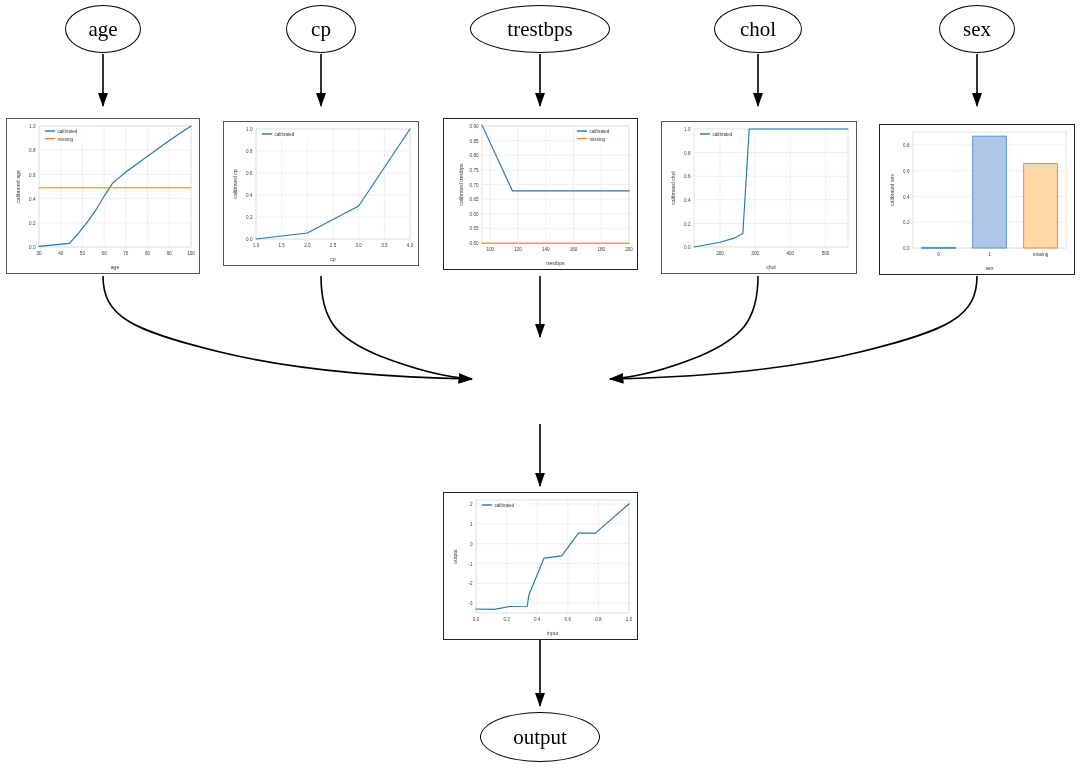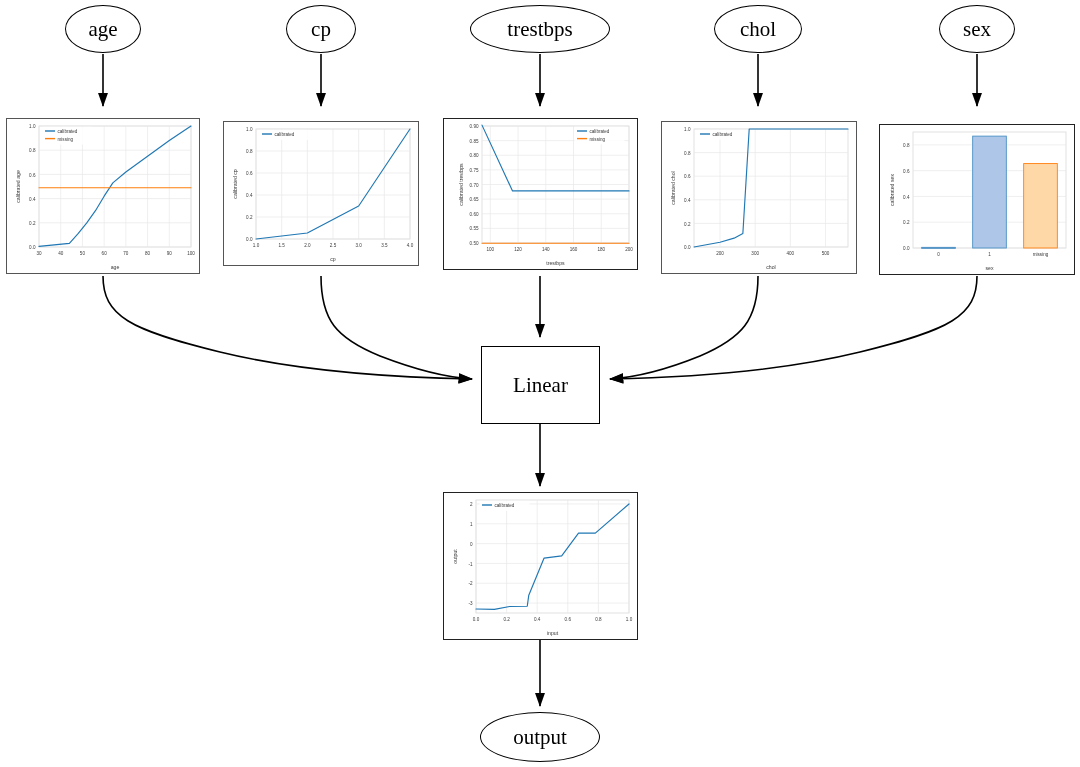--- a/index.html
+++ b/index.html
@@ -74,23 +74,20 @@
   <div class="node-ellipse" style="left:470px;top:5px;width:140px;height:48px;">
     <span>trestbps</span>
   </div>
   <div class="node-ellipse" style="left:714px;top:5px;width:88px;height:48px;">
     <span>chol</span>
   </div>
   <div class="node-ellipse" style="left:939px;top:5px;width:76px;height:48px;">
     <span>sex</span>
   </div>
 
-  <div class="node-box" style="left:481px;top:346px;width:119px;height:78px;">
-    <span>Linear</span>
-  </div>
 
   <div class="node-ellipse" style="left:480px;top:712px;width:120px;height:50px;">
     <span>output</span>
   </div>
 
   <div class="chart-panel" style="left:6px;top:118px;width:194px;height:156px;">
     <div class="chart-inner">
         <svg viewBox="0 0 192 154" preserveAspectRatio="none">
           <rect x="0" y="0" width="192" height="154" fill="#ffffff"></rect>
           <rect x="32" y="7" width="152" height="121" fill="#ffffff" stroke="#d9d9d9" stroke-width="0.8"></rect>

